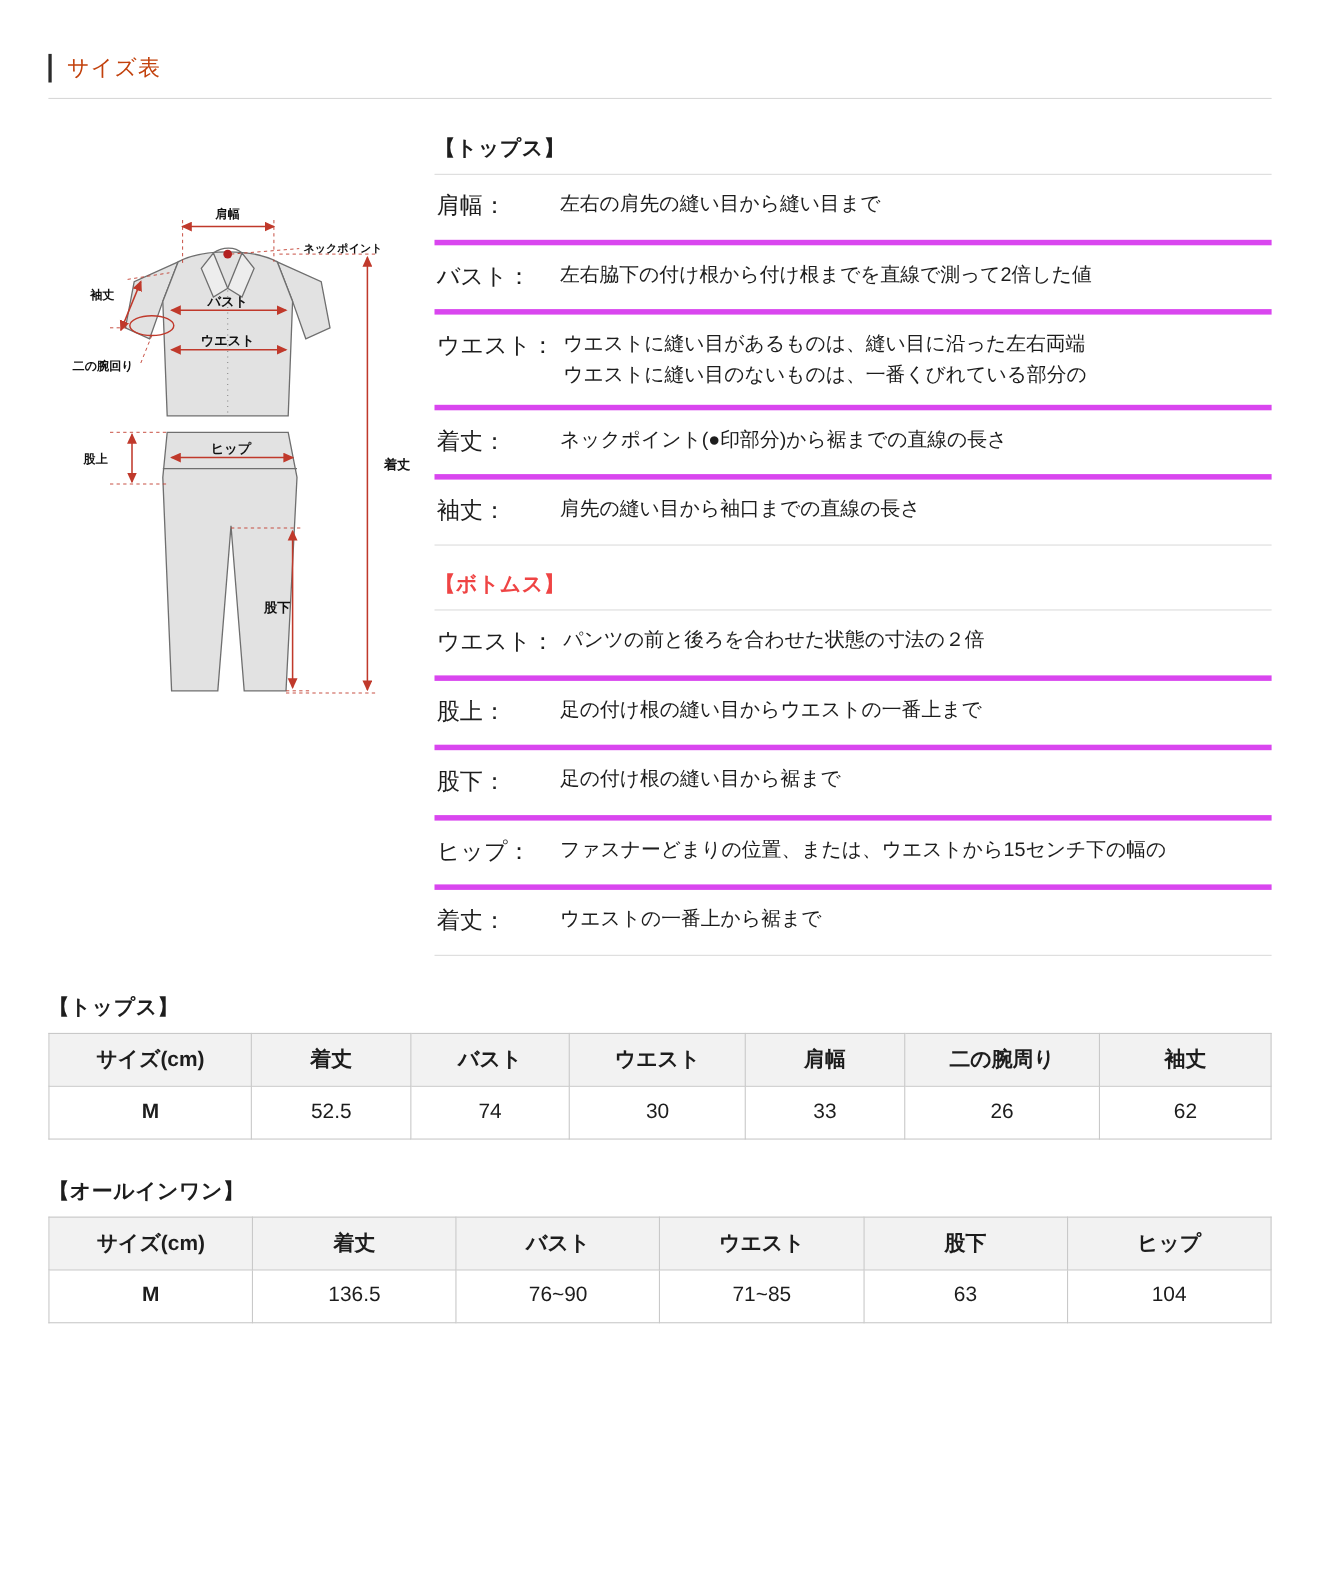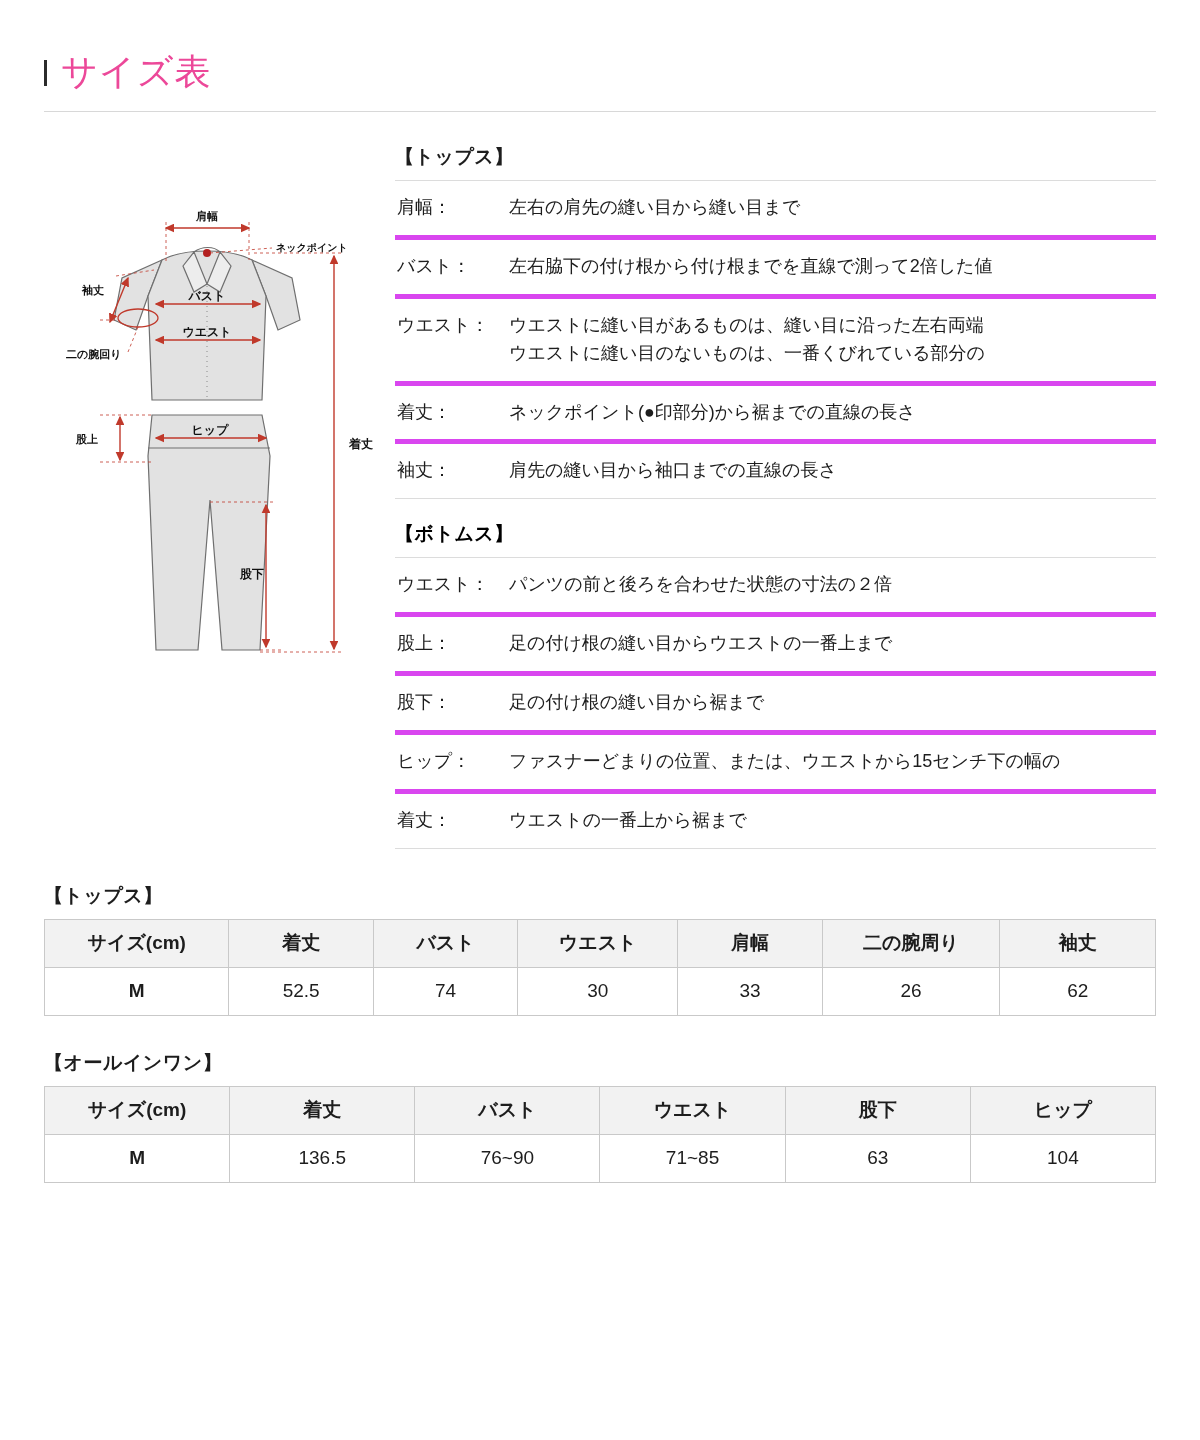--- a/index.html
+++ b/index.html
@@ -16,25 +16,25 @@
   }
   .page {
     width: 1200px;
     padding: 48px 44px 40px 44px;
   }
 
   
   .page-title {
     display: flex;
     align-items: center;
-    font-size: 36px;
+    font-size: 20px;
     font-weight: 400;
     letter-spacing: 1px;
     padding-bottom: 14px;
-    color: #ec4899;
+    color: #c2410c;
   }
   .page-title .bar {
     display: inline-block;
     width: 3px;
     height: 26px;
     background: #2b2b2b;
     margin-right: 14px;
   }
   .title-rule {
     border: 0;
@@ -66,41 +66,41 @@
   }
   .def-row {
     display: flex;
     align-items: flex-start;
     border-top: 5px solid #d946ef;
     padding: 13px 2px 13px 2px;
   }
   .def-row.first { border-top: 1px solid #dcdcdc; }
   .def-term {
     flex: 0 0 104px;
-    font-size: 18px;
+    font-size: 21px;
     color: #1d1d1d;
     line-height: 1.55;
     white-space: nowrap;
   }
   .def-desc {
     flex: 1 1 auto;
     font-size: 18px;
     color: #1d1d1d;
     line-height: 1.55;
     padding-left: 8px;
   }
   .def-desc .line { display: block; }
   .bottoms-head {
     font-size: 19px;
     font-weight: 700;
     letter-spacing: .5px;
     padding: 22px 0 10px 0;
     border-top: 1px solid #dcdcdc;
     margin-top: 0;
-    color: #000000;
+    color: #ef4444;
   }
   .defs-end-rule {
     border: 0;
     border-top: 1px solid #dcdcdc;
     margin: 0;
   }
 
   
   .table-block { margin-top: 34px; }
   .table-caption {

